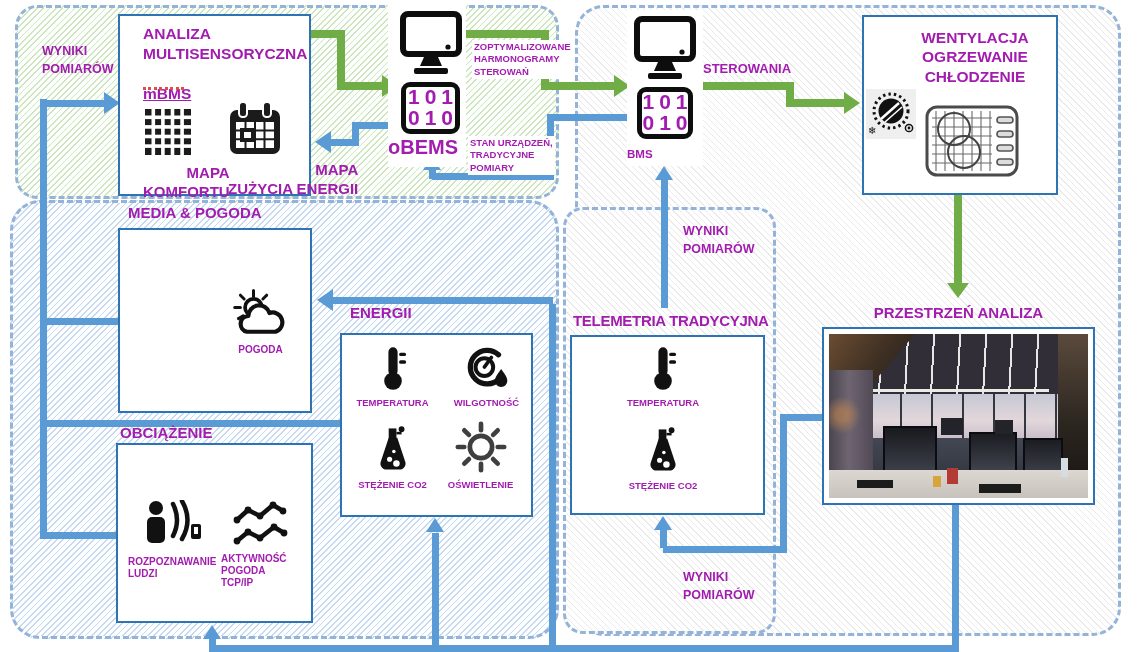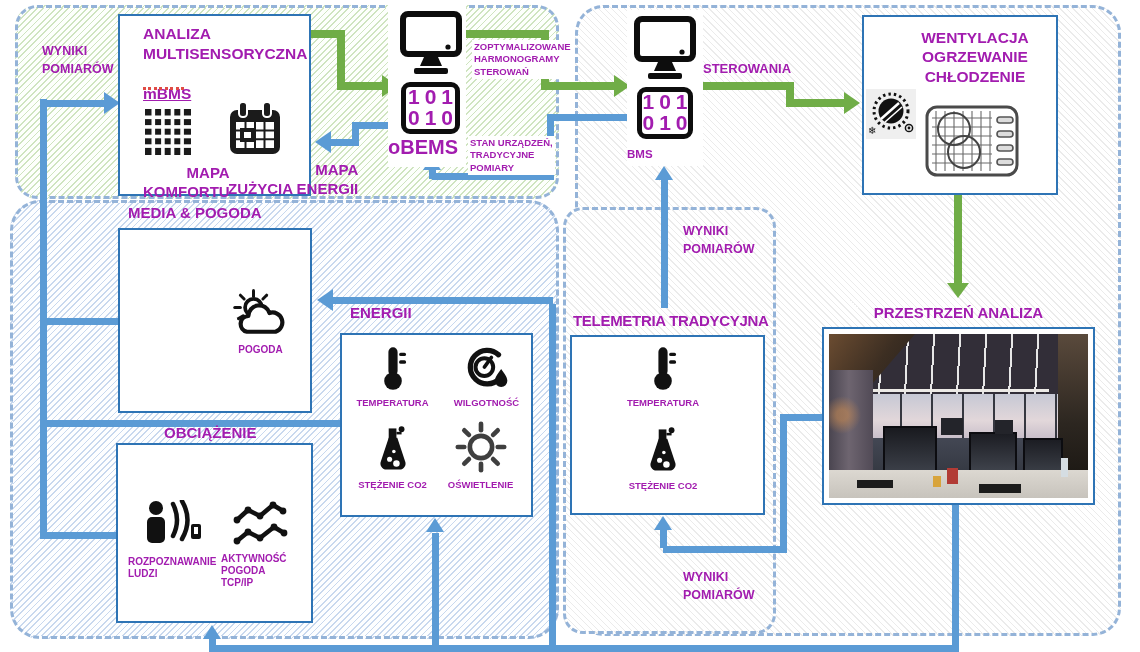--- a/index.html
+++ b/index.html
@@ -244,21 +244,21 @@
             <line x1="38" y1="7" x2="34" y2="11"></line>
             <line x1="8" y1="32" x2="13" y2="29"></line>
         </g>
         <circle cx="24" cy="20" r="9" fill="#fff" stroke="#111" stroke-width="4"></circle>
         <path d="M17 46 a8.5 8.5 0 0 1 1.5-16.8 A11.5 11.5 0 0 1 41 26 a7.5 7.5 0 0 1 6.5 20z" fill="#fff" stroke="#111" stroke-width="4.5" stroke-linejoin="round"></path>
       </svg>
     </span>
     <div class="tlbl" style="font-size:10px;">POGODA</div>
   </div>
 
-  <div class="title" style="left:120px;top:424px;margin-left:44px;">OBCIĄŻENIE</div>
+  <div class="title" style="left:120px;top:424px;">OBCIĄŻENIE</div>
   <div class="box" style="left:116px;top:443px;width:197px;height:180px;"></div>
   <div class="tile" style="left:128px;top:497px;width:90px;height:86px;">
     <span style="margin-top:3px;">
       <svg width="64" height="50" viewBox="0 0 64 50">
         <circle cx="15" cy="8" r="7" fill="#111"></circle>
         <rect x="6" y="17" width="18" height="26" rx="5" fill="#111"></rect>
         <path d="M32 4 q8 16 0 32" fill="none" stroke="#111" stroke-width="4.5" stroke-linecap="round"></path>
         <path d="M41 1 q11 19 0 38" fill="none" stroke="#111" stroke-width="4.5" stroke-linecap="round"></path>
         <rect x="50" y="24" width="10" height="15" rx="2" fill="#111"></rect>
         <rect x="53" y="27" width="4" height="7" fill="#fff"></rect>

